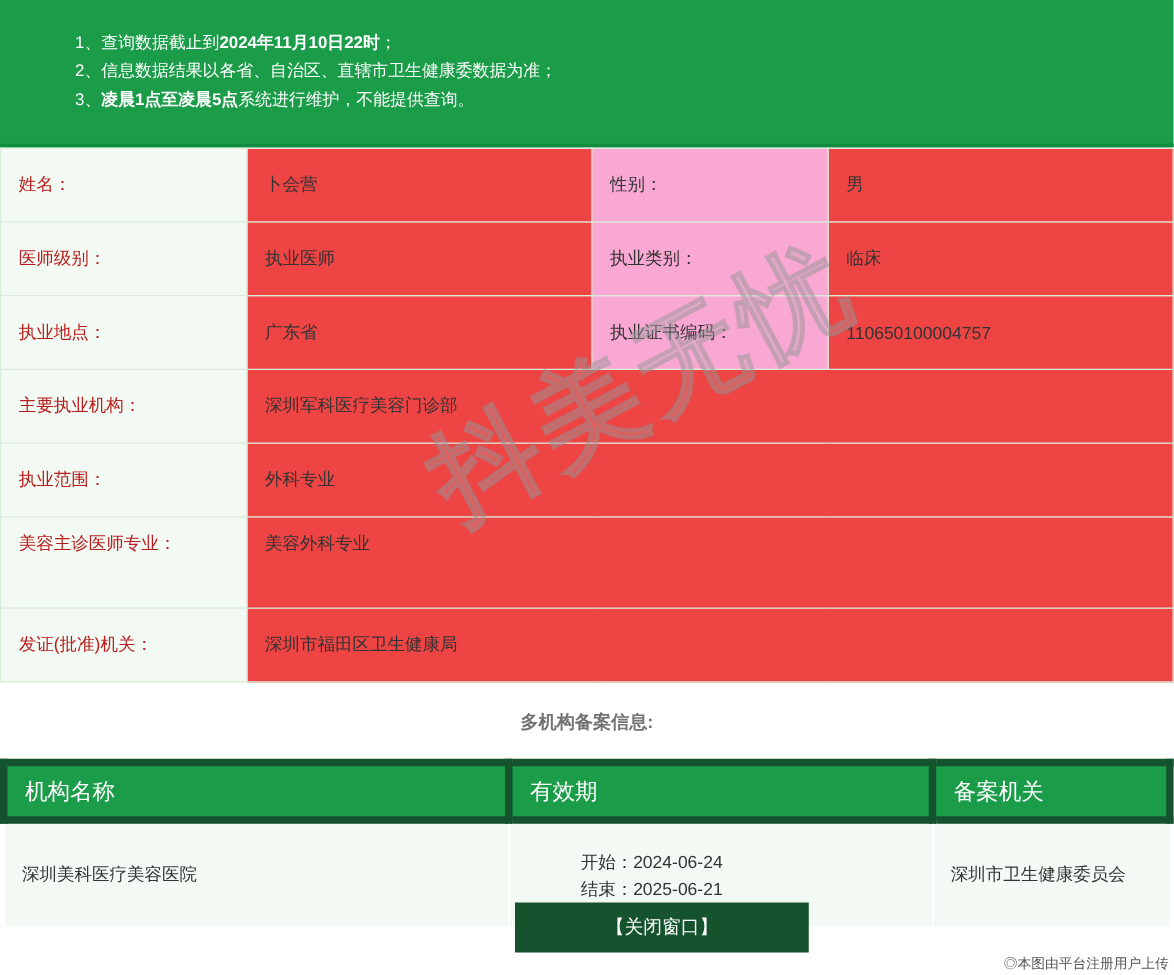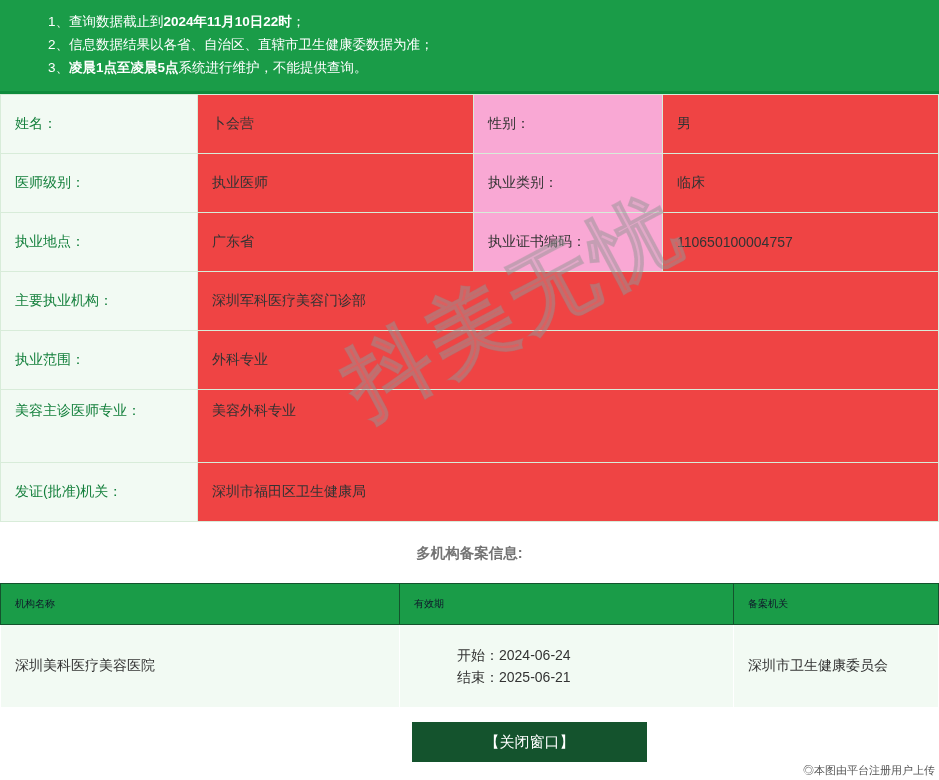--- a/index.html
+++ b/index.html
@@ -19,21 +19,21 @@
 
   
   .notice {
     background: #1a9c48;
     color: #ffffff;
     padding: 10px 0 12px 0;
     border-bottom: 3px solid #0e8b3c;
   }
   .notice ol {
     list-style: none;
-    margin: 0;
+    margin: 12px;
     padding: 0;
   }
   .notice li {
     font-size: 13.5px;
     line-height: 23px;
     padding-left: 48px;
     white-space: nowrap;
   }
   .notice li .num {
     display: inline;
@@ -54,21 +54,21 @@
     border: 1px solid #d8ecd9;
     height: 46px;
     padding: 6px 14px;
     font-size: 14px;
     vertical-align: middle;
     color: #333;
     background: transparent;
   }
   .info-table td.lbl {
     background: #f2faf3;
-    color: #15803d;
+    color: #b91c1c;
     width: 168px;
   }
   .info-table td.val {
     background: #ef4444;
     color: #333;
   }
   .info-table tr.tall td {
     height: 54px;
   }
   .info-table td.lbl2 {
@@ -110,27 +110,27 @@
   }
 
   
   .filing-table {
     width: 939px;
     border-collapse: collapse;
     table-layout: fixed;
   }
   .filing-table th {
     background: #1a9c48;
-    color: #0f172a;
+    color: #ffffff;
     font-weight: normal;
     text-align: left;
-    font-size: 10px;
+    font-size: 18px;
     height: 40px;
     padding: 0 14px;
-    border: 1px solid #14532d;
+    border: 6px solid #14532d;
   }
   .filing-table td {
     background: #f2faf3;
     border: 1px solid #ffffff;
     font-size: 14px;
     padding: 12px 14px;
     color: #333;
     vertical-align: middle;
     height: 58px;
   }

